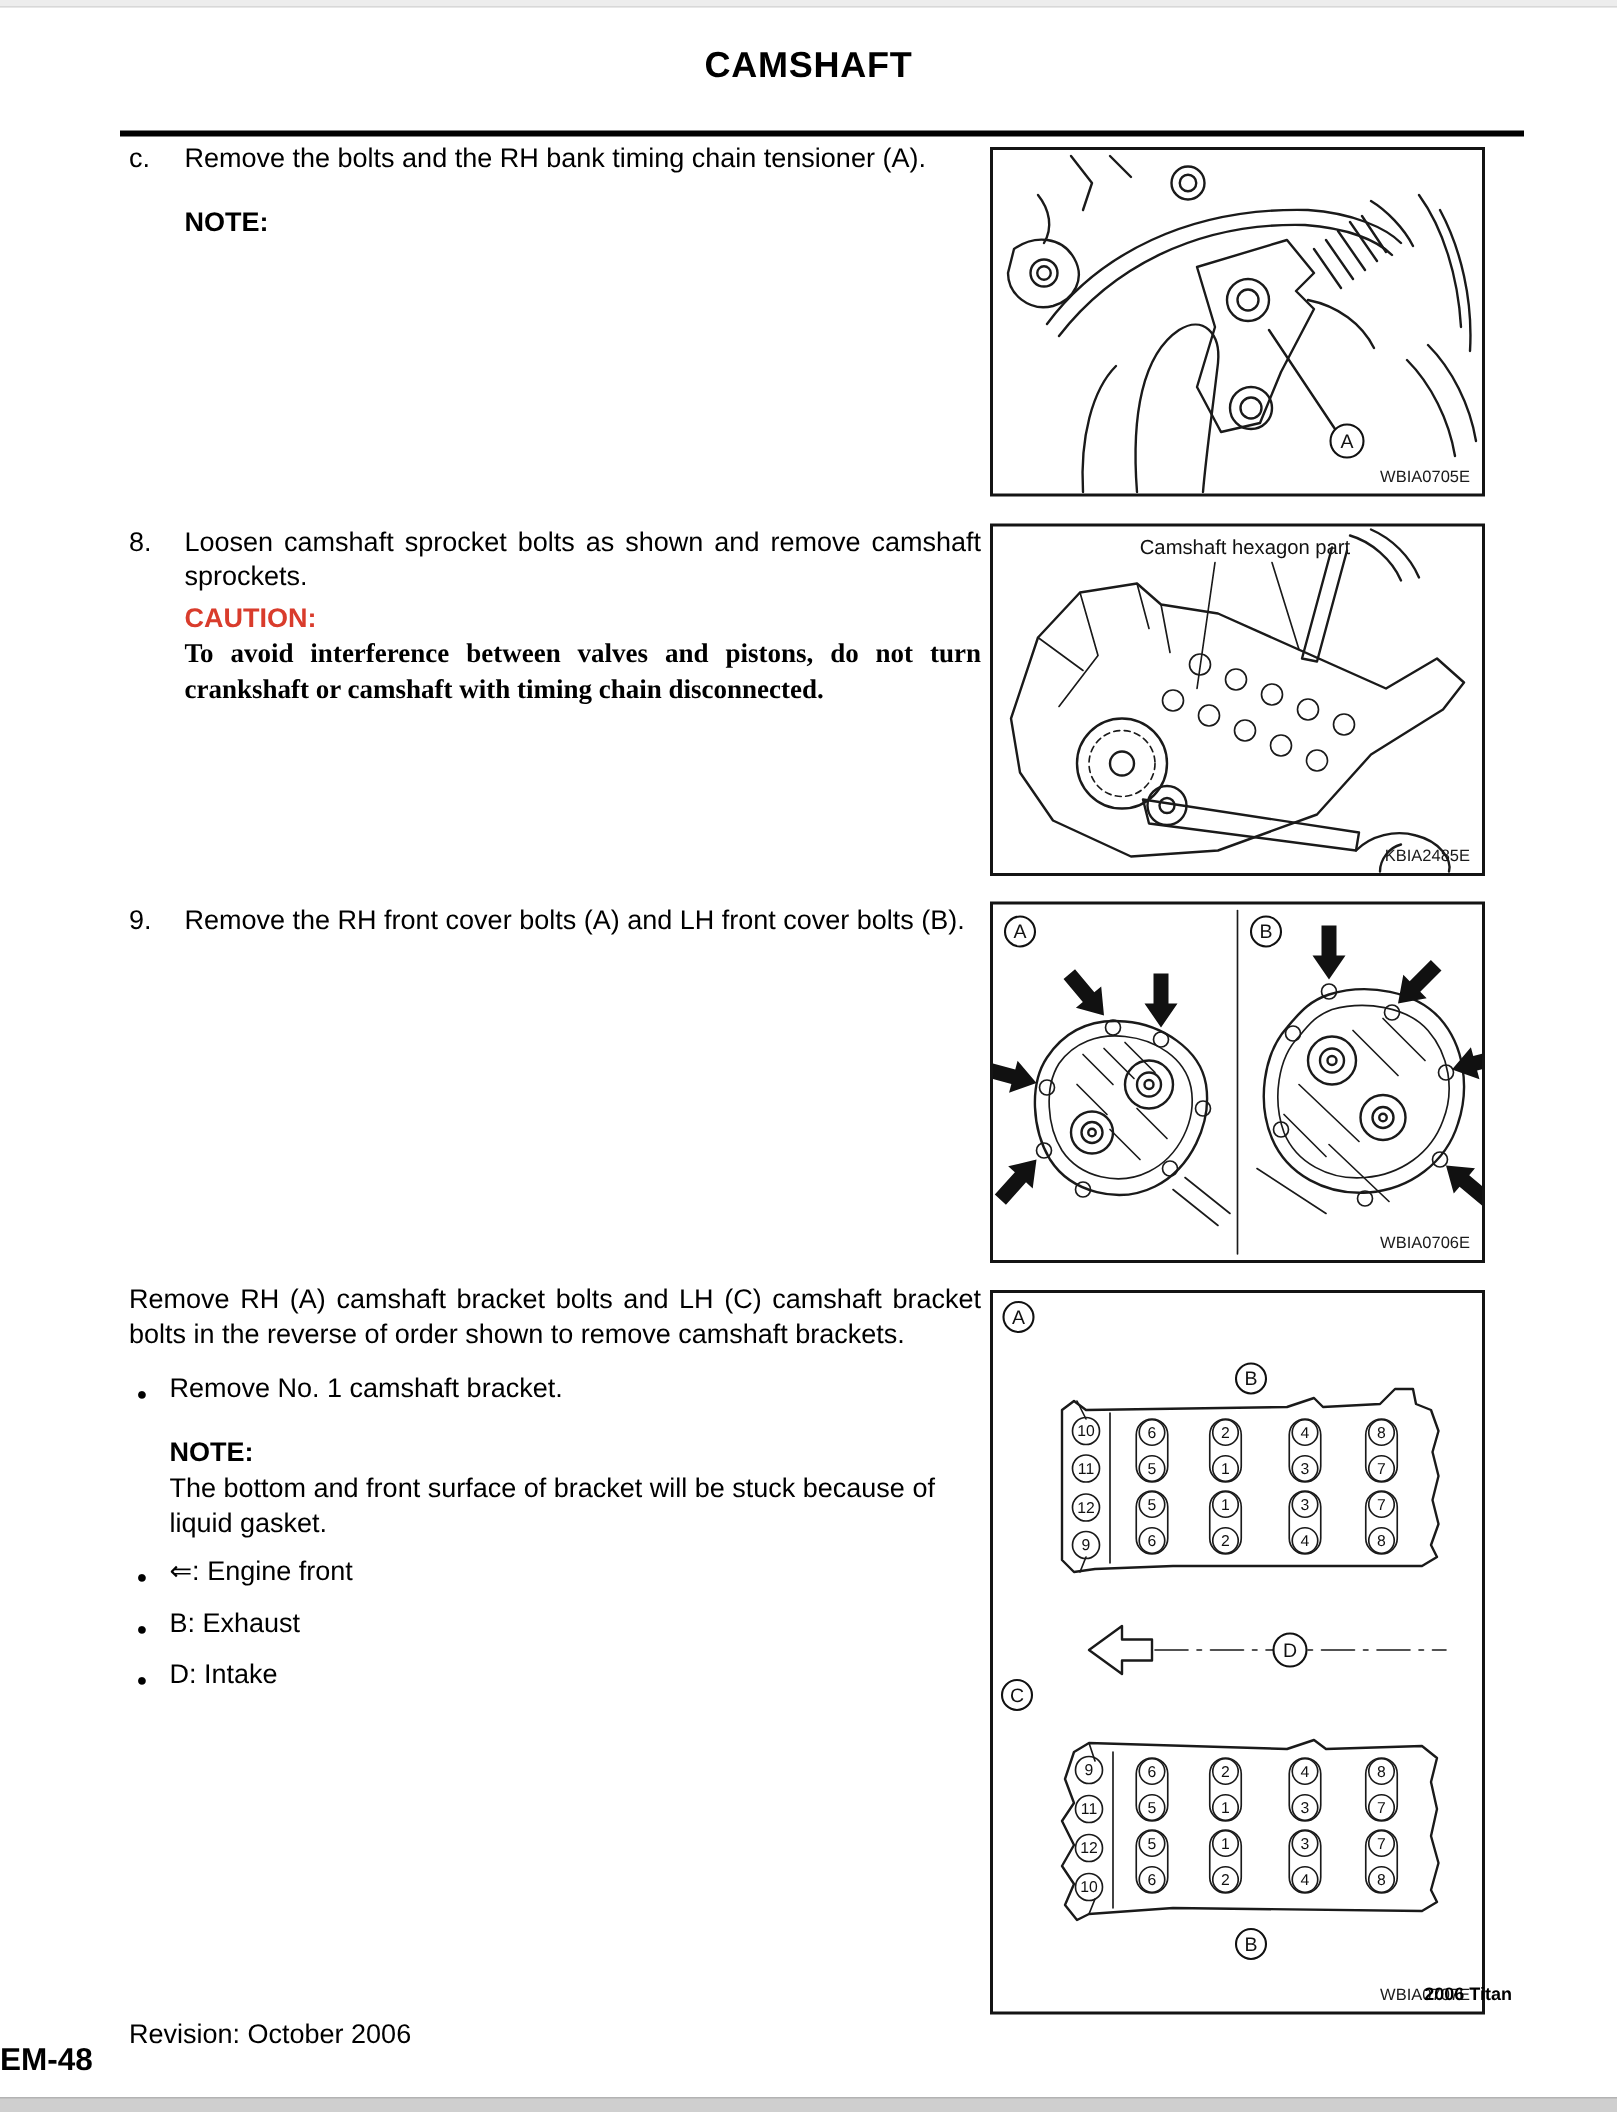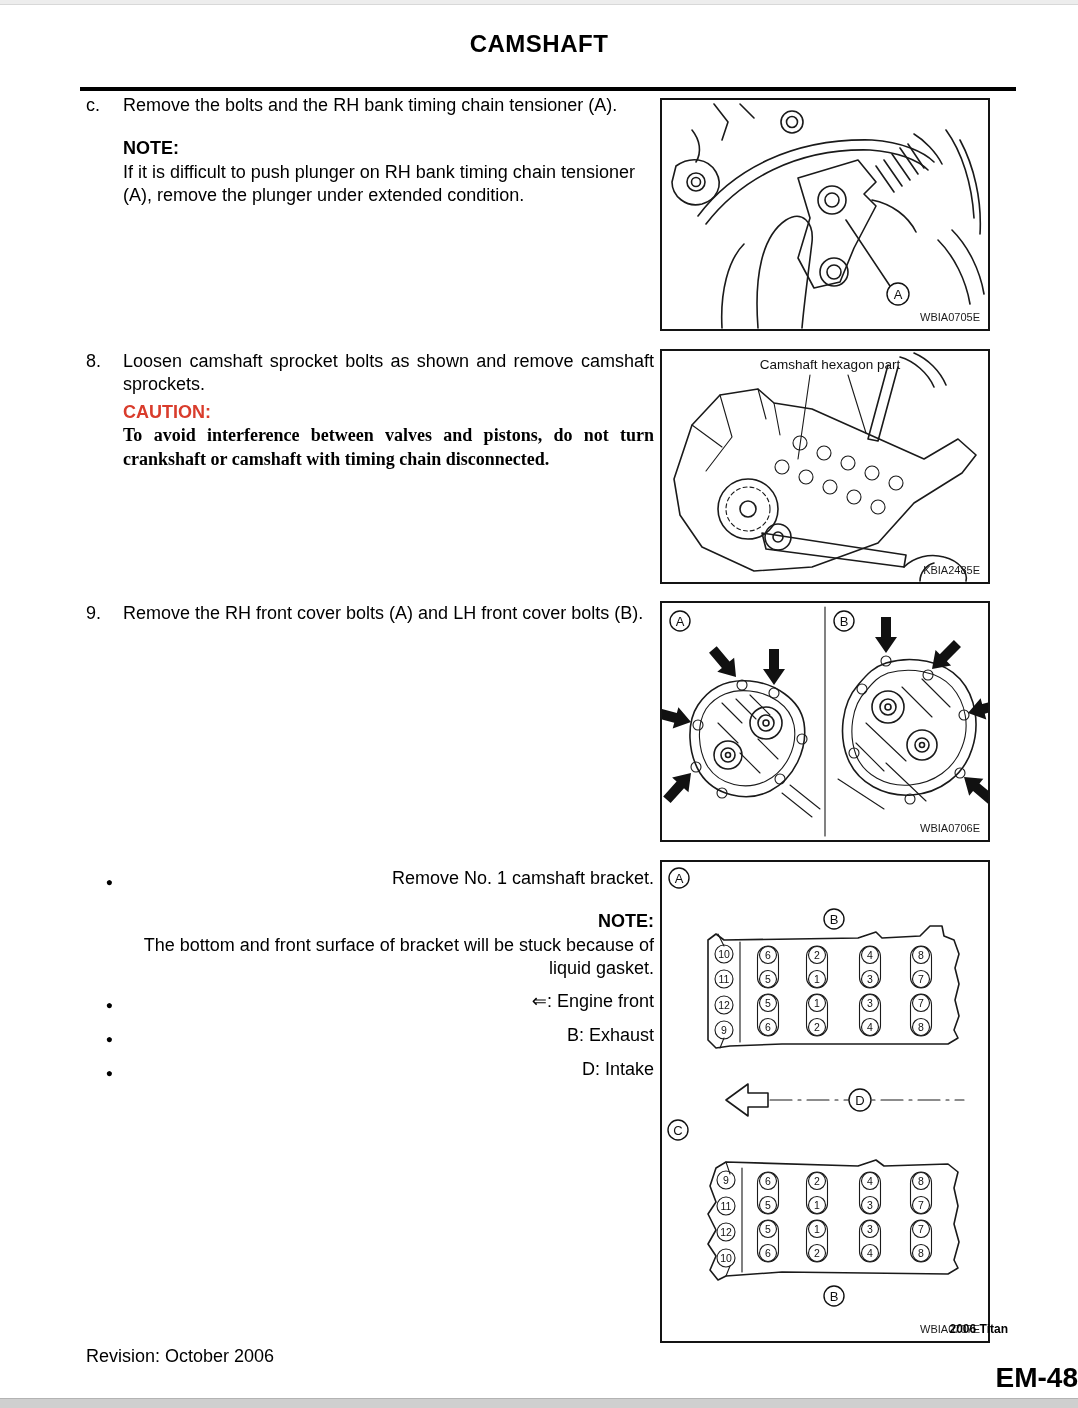--- a/index.html
+++ b/index.html
@@ -14,21 +14,21 @@
   #step-8{top:350px;}
   #step-9{top:602px;}
   #step-10{top:855px;}
   .marker{width:37px;flex:none;}
   .body{flex:1;min-width:0;}
   .just{text-align:justify;}
   .note-label{font-weight:bold;margin-top:20px;}
   .caution-label{font-weight:bold;color:var(--red,#d93c2c);margin-top:4px;}
   .caution-text{font-weight:bold;text-align:justify;font-family:Liberation Serif, serif;}
 
-  .bullets{margin-left:5px;margin-top:12px;text-align:right;}
+  .bullets{margin-left:5px;margin-top:12px;}
   .bullet{display:flex;margin-top:9px;}
   .dot{width:22px;flex:none;padding-top:2px;}
   .dot::before{content:"●";font-size:12px;}
   .btext{flex:1;min-width:0;}
 
   .fig{position:absolute;left:660px;width:330px;border:2px solid #141414;background:#fff;box-sizing:border-box;}
   #fig1{top:98px;height:233px;}
   #fig2{top:349px;height:235px;}
   #fig3{top:601px;height:241px;}
   #fig4{top:860px;height:483px;}
@@ -37,39 +37,38 @@
   .draw{fill:none;stroke:#1a1a1a;stroke-width:1.6;stroke-linecap:round;stroke-linejoin:round;}
   .thin{stroke-width:1.1;}
   .fillarrow{fill:#111;stroke:none;}
   .figcode{font-size:11px;fill:#1a1a1a;}
   .figlabel{font-size:13.5px;fill:#111;}
   .num{font-size:10.5px;fill:#111;text-anchor:middle;}
   .callout circle{fill:#fff;stroke:#111;stroke-width:1.4;}
   .callout text{font-size:13px;fill:#111;text-anchor:middle;}
 
   .footer-left{position:absolute;top:1346px;left:86px;font-size:18px;}
-  .footer-center{position:absolute;top:1362px;left:0;right:0;text-align:right;font-size:28px;font-weight:bold;}
+  .footer-center{position:absolute;top:1362px;left:0;right:0;text-align:left;font-size:21px;font-weight:bold;}
   .footer-right{position:absolute;top:1322px;right:70px;font-size:12px;font-weight:bold;}
   .bottomstrip{position:absolute;left:0;right:0;top:1398px;height:10px;background:#cfcfcf;border-top:1px solid #b3b3b3;}
 </style>
 </head>
 <body>
 
 <div class="page">
   <div class="topstrip"></div>
 
   <div class="title">CAMSHAFT</div>
   <div class="rule"></div>
 
   <div class="step" id="step-c">
     <div class="marker">c.</div>
     <div class="body">
       <div>Remove the bolts and the RH bank timing chain tensioner (A).</div>
       <div class="note-label">NOTE:</div>
-      <div>If it is difficult to push plunger on RH bank timing chain tensioner (A), remove the plunger under extended condition.</div>
     </div>
   </div>
 
   <div class="step" id="step-8">
     <div class="marker">8.</div>
     <div class="body">
       <div class="just">Loosen camshaft sprocket bolts as shown and remove camshaft sprockets.</div>
       <div class="caution-label">CAUTION:</div>
       <div class="caution-text">To avoid interference between valves and pistons, do not turn crankshaft or camshaft with timing chain disconnected.</div>
     </div>
@@ -77,20 +76,21 @@
 
   <div class="step" id="step-9">
     <div class="marker">9.</div>
     <div class="body">
       <div class="just">Remove the RH front cover bolts (A) and LH front cover bolts (B).</div>
     </div>
   </div>
 
   <div class="step" id="step-10">
     <div class="body">
+      <div class="just">Remove RH (A) camshaft bracket bolts and LH (C) camshaft bracket bolts in the reverse of order shown to remove camshaft brackets.</div>
       <div class="bullets">
         <div class="bullet">
           <span class="dot"></span>
           <div class="btext">
             <div>Remove No. 1 camshaft bracket.</div>
             <div class="note-label">NOTE:</div>
             <div>The bottom and front surface of bracket will be stuck because of liquid gasket.</div>
           </div>
         </div>
         <div class="bullet">

